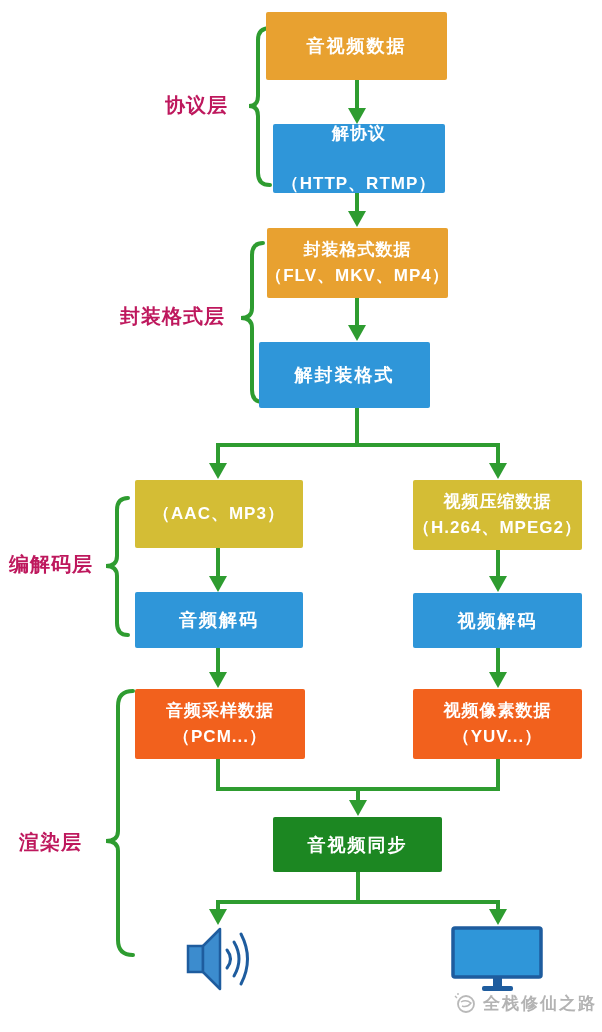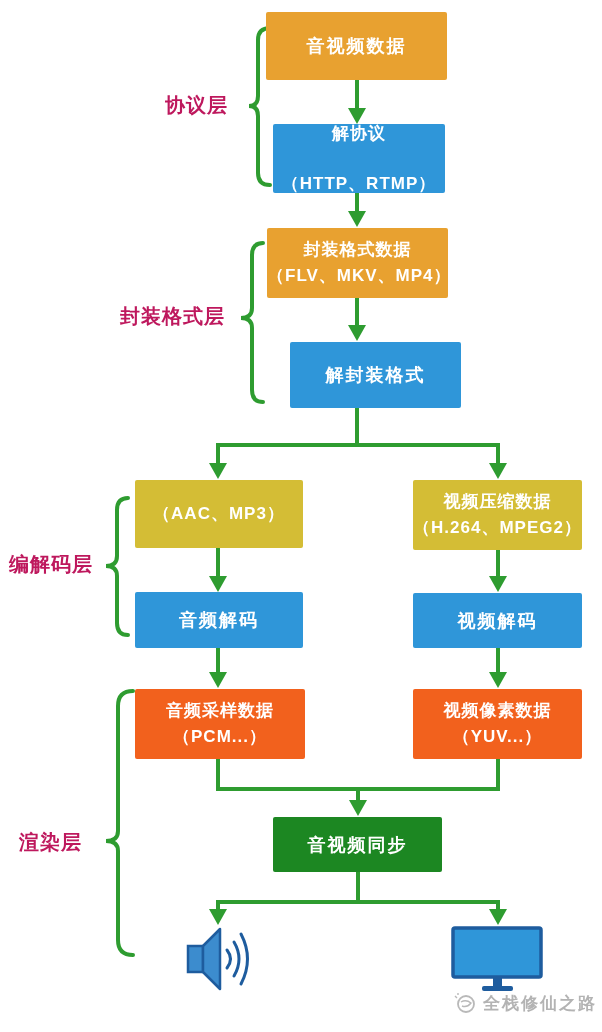--- a/index.html
+++ b/index.html
@@ -2,21 +2,21 @@
 <html><head>
 <meta charset="utf-8">
 <style>
   html,body{margin:0;padding:0;background:#ffffff;}
   .canvas{
     position:relative;width:602px;height:1032px;background:#ffffff;
     font-family:"Liberation Sans", sans-serif;overflow:hidden;
   }
   .overlay{position:absolute;left:0;top:0;width:602px;height:1032px;}
   .box{
-    position:absolute;display:flex;flex-direction:column;justify-content:center;
+    position:absolute;display:flex;flex-direction:column;align-items:center;justify-content:center;
     color:#ffffff;font-weight:bold;text-align:center;border-radius:2px;
   }
   .box .t{font-size:17px;line-height:26px;letter-spacing:1px;white-space:nowrap;}
   .box .t-lg{font-size:18px;line-height:22px;letter-spacing:2px;}
   .c-orange{background:#E8A130;}
   .c-blue{background:#2F96D9;gap:24px;}
   .c-yellow{background:#D4BD35;}
   .c-redorange{background:#F2611D;}
   .c-green{background:#1C8722;}
   .layer-label{
@@ -99,21 +99,21 @@
   <div class="box c-blue" style="left:273px;top:124px;width:172px;height:69px">
     <div class="t">解协议</div>
     <div class="t">（HTTP、RTMP）</div>
   </div>
 
   <div class="box c-orange" style="left:267px;top:228px;width:181px;height:70px">
     <div class="t">封装格式数据</div>
     <div class="t">（FLV、MKV、MP4）</div>
   </div>
 
-  <div class="box c-blue" style="left:290px;top:342px;width:171px;height:66px">
+  <div class="box c-blue" style="left:259px;top:342px;width:171px;height:66px">
     <div class="t t-lg">解封装格式</div>
   </div>
 
   <div class="box c-yellow" style="left:135px;top:480px;width:168px;height:68px">
     <div class="t">（AAC、MP3）</div>
   </div>
 
   <div class="box c-yellow" style="left:413px;top:480px;width:169px;height:70px">
     <div class="t">视频压缩数据</div>
     <div class="t">（H.264、MPEG2）</div>

